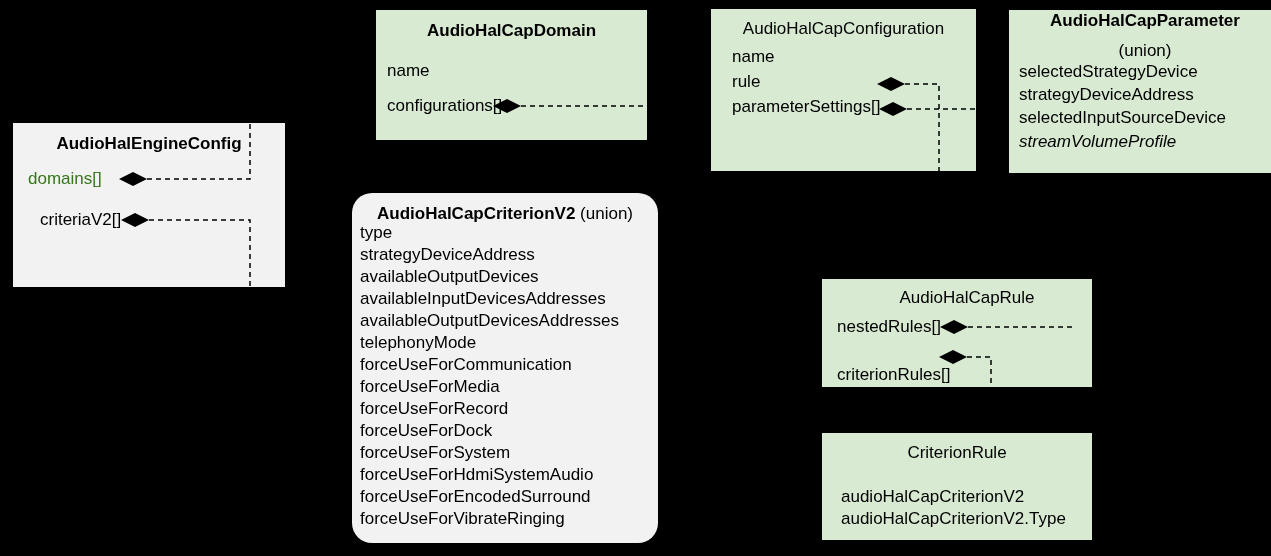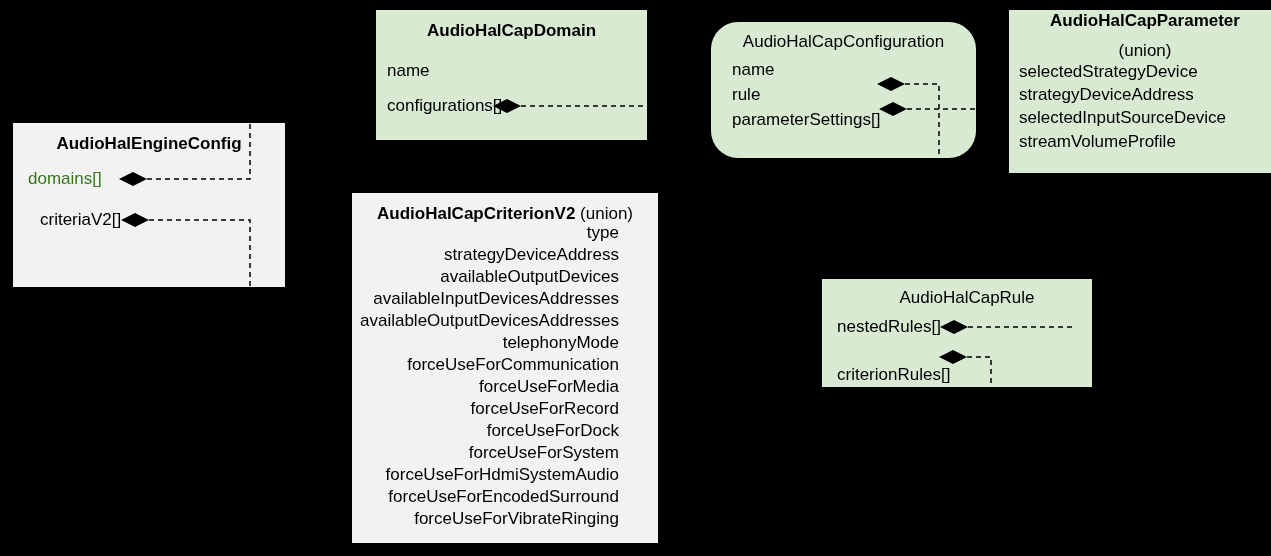--- a/index.html
+++ b/index.html
@@ -55,39 +55,39 @@
     <div class="field green-text" style="left:15px;top:45px;">domains[]</div>
     <div class="field" style="left:15px;top:86px;margin-left:12px;">criteriaV2[]</div>
   </div>
 
   <div class="box green" style="left:357px;top:10px;width:271px;height:130px;">
     <div class="box-title bold" style="top:10px;">AudioHalCapDomain</div>
     <div class="field" style="left:11px;top:50px;">name</div>
     <div class="field" style="left:11px;top:85px;">configurations[]</div>
   </div>
 
-  <div class="box green" style="left:692px;top:22px;width:265px;height:136px;border-radius:27px;">
+  <div class="box green" style="left:692px;top:9px;width:265px;height:162px;">
     <div class="box-title" style="top:9px;">AudioHalCapConfiguration</div>
     <div class="field" style="left:21px;top:37px;">name</div>
     <div class="field" style="left:21px;top:62px;">rule</div>
     <div class="field" style="left:21px;top:87px;">parameterSettings[]</div>
   </div>
 
   <div class="box green" style="left:990px;top:10px;width:272px;height:163px;">
     <div class="box-title bold" style="top:0;">AudioHalCapParameter</div>
     <div class="box-title" style="top:30px;">(union)</div>
     <div class="field" style="left:10px;top:51px;">selectedStrategyDevice</div>
     <div class="field" style="left:10px;top:74px;">strategyDeviceAddress</div>
     <div class="field" style="left:10px;top:97px;">selectedInputSourceDevice</div>
-    <div class="field" style="left:10px;top:121px;">streamVolumeProfile</div>
+    <div class="field" style="left:10px;top:121px;font-style:italic;">streamVolumeProfile</div>
   </div>
 
-  <div class="box gray" style="left:352px;top:193px;width:306px;height:350px;">
+  <div class="box gray" style="left:352px;top:193px;width:306px;height:350px;border-radius:20px;">
     <div class="box-title" style="top:10px;"><span class="bold">AudioHalCapCriterionV2</span><span> (union)</span></div>
-    <div class="field-list" style="left:8px;top:29px;text-align:right;">
+    <div class="field-list" style="left:8px;top:29px;">
       <span>type</span>
       <span>strategyDeviceAddress</span>
       <span>availableOutputDevices</span>
       <span>availableInputDevicesAddresses</span>
       <span>availableOutputDevicesAddresses</span>
       <span>telephonyMode</span>
       <span>forceUseForCommunication</span>
       <span>forceUseForMedia</span>
       <span>forceUseForRecord</span>
       <span>forceUseForDock</span>
@@ -97,20 +97,25 @@
       <span>forceUseForVibrateRinging</span>
     </div>
   </div>
 
   <div class="box green" style="left:803px;top:279px;width:270px;height:108px;">
     <div class="box-title" style="top:8px;padding-left:20px;">AudioHalCapRule</div>
     <div class="field" style="left:15px;top:37px;">nestedRules[]</div>
     <div class="field" style="left:15px;top:85px;">criterionRules[]</div>
   </div>
 
+  <div class="box green" style="left:803px;top:433px;width:270px;height:107px;">
+    <div class="box-title" style="top:9px;">CriterionRule</div>
+    <div class="field" style="left:19px;top:53px;">audioHalCapCriterionV2</div>
+    <div class="field" style="left:19px;top:75px;">audioHalCapCriterionV2.Type</div>
+  </div>
 
   <svg class="overlay" viewBox="0 0 1271 556">
     <path d="M147,179 H250 V75 H357"></path>
     <path d="M149,220 H250 V340 H352"></path>
     <path d="M521,106 H700"></path>
     <path d="M905,84 H939 V279"></path>
     <path d="M907,109 H990"></path>
     <path d="M968,327 H1073"></path>
     <path d="M967,357 H991 V433"></path>
 

